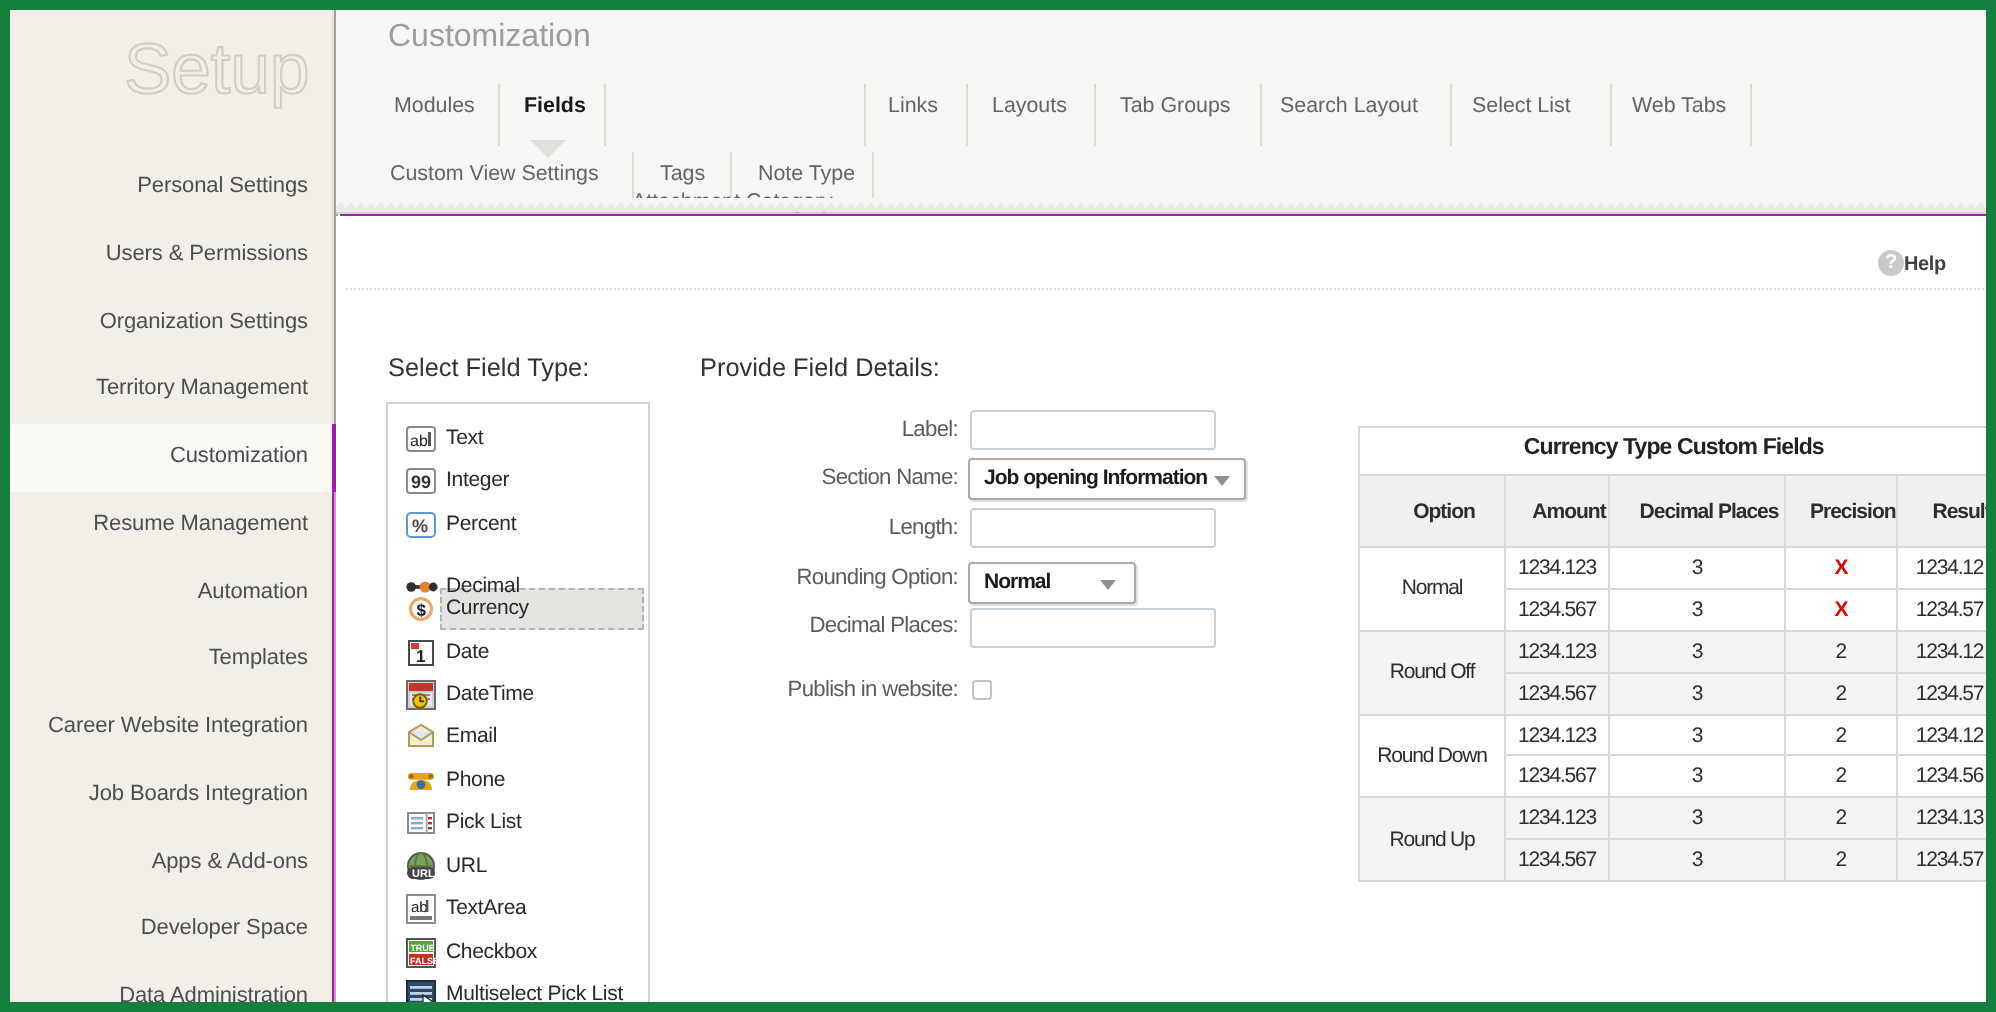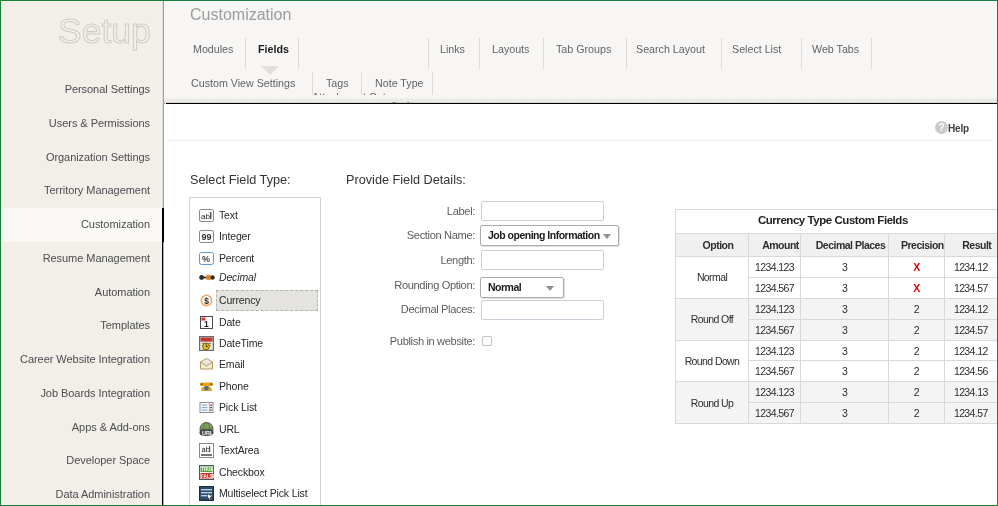--- a/index.html
+++ b/index.html
@@ -1,17 +1,17 @@
 <!DOCTYPE html>
 <html><head>
 <meta charset="utf-8">
 <style>
 * { margin:0; padding:0; box-sizing:border-box; }
 html,body { width:998px; height:506px; background:#fff; font-family:"Liberation Sans",sans-serif; }
-#page { position:relative; width:998px; height:506px; border:1px solid #15803d; background:#000000; overflow:hidden; }
+#page { position:relative; width:998px; height:506px; border:5px solid #15803d; background:#a21caf; overflow:hidden; }
 
 #side { position:absolute; left:0; top:0; width:161px; height:504px; background:#f2efe9; }
 
 .mi { position:absolute; right:12px; height:16px; line-height:16px; font-size:11px; letter-spacing:-0.05px; color:#4b4d51; white-space:nowrap; }
 #hilite { position:absolute; left:0; top:207px; width:161px; height:34px; background:#faf8f4; }
 
 #strip { position:absolute; left:163px; top:0; width:834px; height:102px; background:#f7f6f4; border-bottom:1px solid #d7d5d2; }
 #zig { position:absolute; left:0; bottom:0; width:100%; height:7px;
   background-color:#eceae7;
   background-image:linear-gradient(135deg,#f7f6f4 50%,transparent 50%),linear-gradient(225deg,#f7f6f4 50%,transparent 50%);
@@ -38,21 +38,21 @@
 .flabel { position:absolute; font-size:11.1px; line-height:14px; letter-spacing:-0.35px; color:#5c5c5c; text-align:right; width:200px; white-space:nowrap; }
 .finput { position:absolute; left:317px; width:123px; height:20px; border:1px solid #c7d0d9; border-radius:2px; background:#fff; }
 .fselect { position:absolute; height:21px; border:1px solid #ababab; border-radius:2px; background:#fff; box-shadow:1px 1px 0 #e0e0e0; }
 .fselect .txt { position:absolute; left:7px; top:2px; font-size:10.5px; line-height:14px; font-weight:bold; letter-spacing:-0.5px; color:#1b1b1b; white-space:nowrap; }
 .fselect .car { position:absolute; top:8px; width:0; height:0; border-left:4.5px solid transparent; border-right:4.5px solid transparent; border-top:5.5px solid #909090; }
 #fcheck { position:absolute; left:318px; top:232px; width:10px; height:10px; border:1px solid #c3c3c3; border-radius:2px; background:#fff; }
 
 #ctable { position:absolute; left:511px; top:105px; border-collapse:collapse; table-layout:fixed; }
 #ctable td { border:1px solid #d9d9d9; font-size:10.5px; letter-spacing:-0.6px; color:#2d2d2d; text-align:center; padding:0; white-space:nowrap; }
 #ctable .title { font-size:11.5px; letter-spacing:-0.45px; font-weight:bold; height:24px; color:#222; padding-bottom:3px; padding-right:7px; }
-#ctable .hdr { font-weight:bold; background:#f0f0f0; height:23px; font-size:10.5px; letter-spacing:-0.5px; color:#2d2d2d;padding-left:12px; }
+#ctable .hdr { font-weight:bold; background:#f0f0f0; height:36px; font-size:10.5px; letter-spacing:-0.5px; color:#2d2d2d;padding-left:12px; }
 #ctable .dr { height:20.9px; }
 #ctable .g { background:#f4f4f4; }
 #ctable .rx { color:#e00000; font-weight:bold; }
 </style>
 </head>
 <body>
 <div id="page">
 
   <div id="side">
     <div id="hilite"></div>
@@ -132,21 +132,21 @@
           </svg>
           <span class="lbl">Integer</span>
         </div>
       <div class="frow" style="top:50px;">
           <svg width="15" height="15">
             <rect x="0.5" y="1.5" width="14" height="12" rx="2" fill="#fff" stroke="#5b9bd5"></rect>
             <text x="3" y="11" font-size="9" font-weight="bold" fill="#444" font-family="Liberation Sans">%</text>
           </svg>
           <span class="lbl">Percent</span>
         </div>
-      <div class="frow" style="top:69px;font-style:italic;">
+      <div class="frow" style="top:81px;">
           <svg width="16" height="15">
             <circle cx="2.6" cy="7.5" r="2.4" fill="#2f2f2f"></circle>
             <rect x="3" y="6.6" width="7" height="1.8" fill="#2f2f2f"></rect>
             <circle cx="9.6" cy="7.5" r="2.8" fill="#e0862e"></circle>
             <circle cx="13.6" cy="7.5" r="2.2" fill="#2f2f2f"></circle>
           </svg>
           <span class="lbl">Decimal</span>
         </div>
       <div class="frow" style="top:92px;">
           <svg width="15" height="15">

